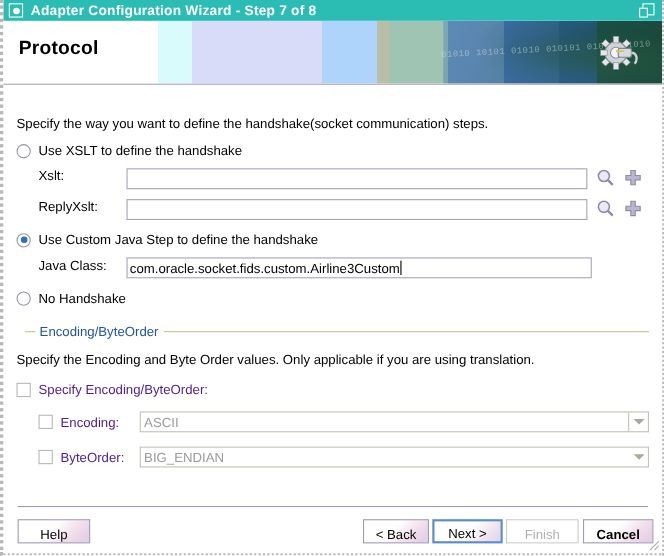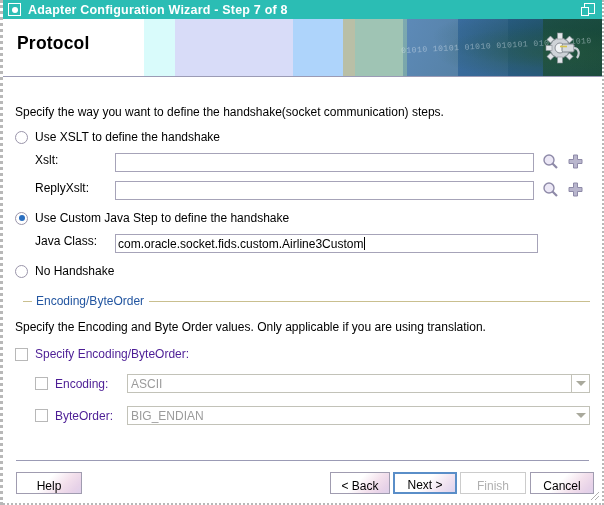--- a/index.html
+++ b/index.html
@@ -334,21 +334,21 @@
   }
   .btn.focused {
     border: 2px solid #5a8ec8;
     background: linear-gradient(135deg, #ffffff 0%, #ffffff 50%, #f0e2f0 78%, #dcd3ee 100%);
   }
   .btn.disabled { color: #b0b0b0; border-color: #cccccc; background: #ffffff; }
   #btn-help   { left: 13px;  width: 66px; }
   #btn-back   { left: 327px; width: 60px; }
   #btn-next   { left: 390px; width: 64px; }
   #btn-finish { left: 457px; width: 66px; }
-  #btn-cancel { left: 527px; width: 64px; }
+  #btn-cancel { left: 527px; width: 64px; font-weight: bold; }
   .resize-grip {
     position: absolute;
     right: 2px;
     bottom: 2px;
     width: 12px;
     height: 12px;
   }
 </style>
 </head>
 <body>

